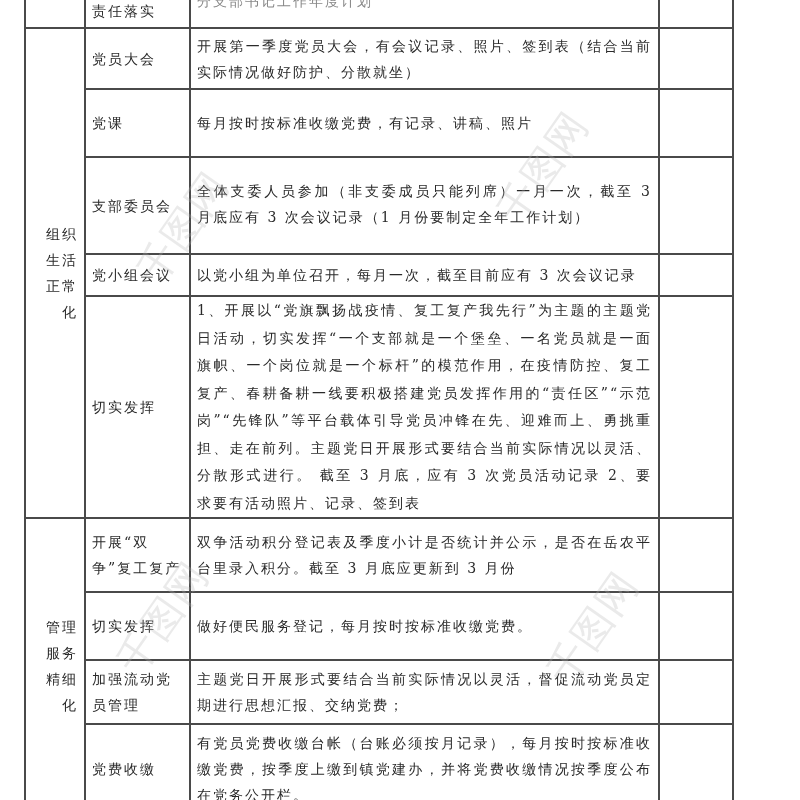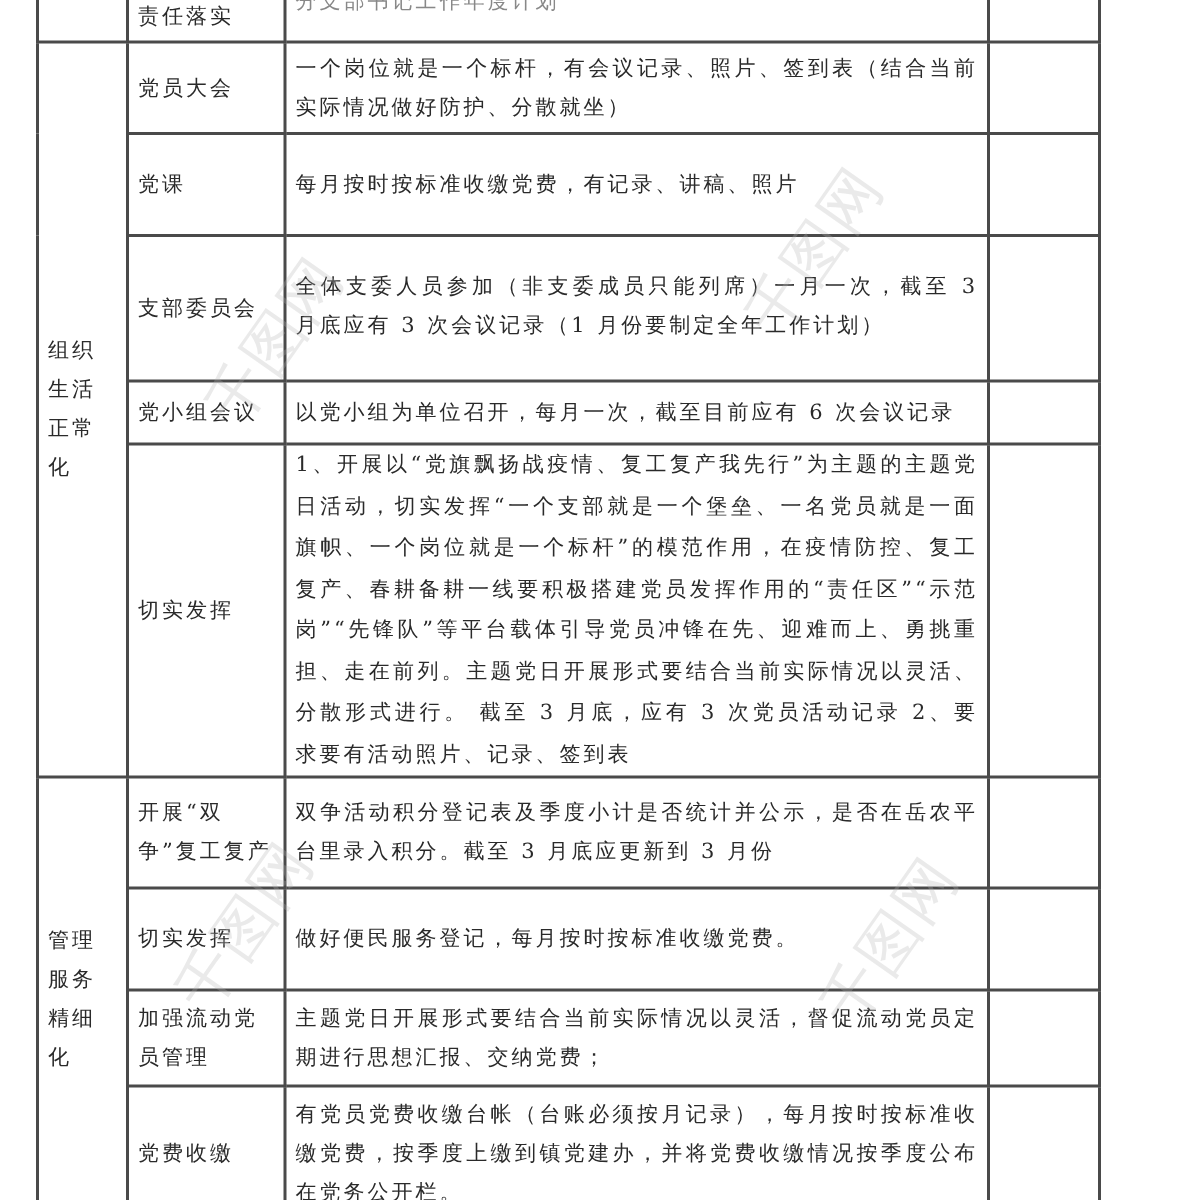--- a/index.html
+++ b/index.html
@@ -2,21 +2,21 @@
 <html><head>
 <meta charset="utf-8">
 <style>
   html, body { margin:0; padding:0; background:#ffffff; }
   body { width:800px; height:800px; overflow:hidden; position:relative;
          font-family: "DejaVu Serif", "Liberation Serif", serif; color:#2a2a2a; }
   table.doc { position:absolute; left:24px; top:-20px; border-collapse:collapse;
               table-layout:fixed; width:706px; }
   table.doc td { border:2px solid #4a4a4a; vertical-align:middle; padding:0 6px;
                  font-size:14px; line-height:26px; letter-spacing:2px; }
-  td.cat { width:46px; padding:0 3px 0 4px; letter-spacing:3px; line-height:30px; }
+  td.cat { width:46px; padding:0 3px 0 4px; letter-spacing:3px; line-height:30px;text-align:right; }
   td.item { width:91px; padding-left:5px; }
   td.content { width:455px; padding-left:5px; padding-right:6px; text-align:justify; }
   td.remark { width:60px; }
   .watermark { position:absolute; color:rgba(180,180,180,0.28); font-size:40px;
                transform:rotate(-55deg); font-family:"DejaVu Sans", sans-serif;
                letter-spacing:2px; pointer-events:none; }
 </style>
 </head>
 <body>
 
@@ -26,36 +26,36 @@
       <tr style="height:47px">
     <td class="cat" rowspan="1"></td>
     <td class="item" style="vertical-align:bottom;padding-bottom:3px">责任落实</td>
     <td class="content" style="vertical-align:top;padding-top:6px;color:#888">分支部书记工作年度计划</td>
     <td class="remark"></td>
   </tr>
 
   <tr style="height:61px">
     <td class="cat" rowspan="5">组织生活正常化</td>
     <td class="item">党员大会</td>
-    <td class="content">一个岗位就是一个标杆，有会议记录、照片、签到表（结合当前实际情况做好防护、分散就坐）</td>
+    <td class="content">开展第一季度党员大会，有会议记录、照片、签到表（结合当前实际情况做好防护、分散就坐）</td>
     <td class="remark"></td>
   </tr>
   <tr style="height:68px">
     <td class="item">党课</td>
     <td class="content">每月按时按标准收缴党费，有记录、讲稿、照片</td>
     <td class="remark"></td>
   </tr>
   <tr style="height:97px">
     <td class="item">支部委员会</td>
     <td class="content" style="vertical-align:top;padding-top:20px">全体支委人员参加（非支委成员只能列席）一月一次，截至 3 月底应有 3 次会议记录（1 月份要制定全年工作计划）</td>
     <td class="remark"></td>
   </tr>
   <tr style="height:42px">
     <td class="item">党小组会议</td>
-    <td class="content">以党小组为单位召开，每月一次，截至目前应有 6 次会议记录</td>
+    <td class="content">以党小组为单位召开，每月一次，截至目前应有 3 次会议记录</td>
     <td class="remark"></td>
   </tr>
   <tr style="height:200px">
     <td class="item">切实发挥</td>
     <td class="content" style="line-height:27.5px">1、开展以“党旗飘扬战疫情、复工复产我先行”为主题的主题党日活动，切实发挥“一个支部就是一个堡垒、一名党员就是一面旗帜、一个岗位就是一个标杆”的模范作用，在疫情防控、复工复产、春耕备耕一线要积极搭建党员发挥作用的“责任区”“示范岗”“先锋队”等平台载体引导党员冲锋在先、迎难而上、勇挑重担、走在前列。主题党日开展形式要结合当前实际情况以灵活、分散形式进行。 截至 3 月底，应有 3 次党员活动记录 2、要求要有活动照片、记录、签到表</td>
     <td class="remark"></td>
   </tr>
 
   <tr style="height:74px">
     <td class="cat" rowspan="4">管理服务精细化</td>

